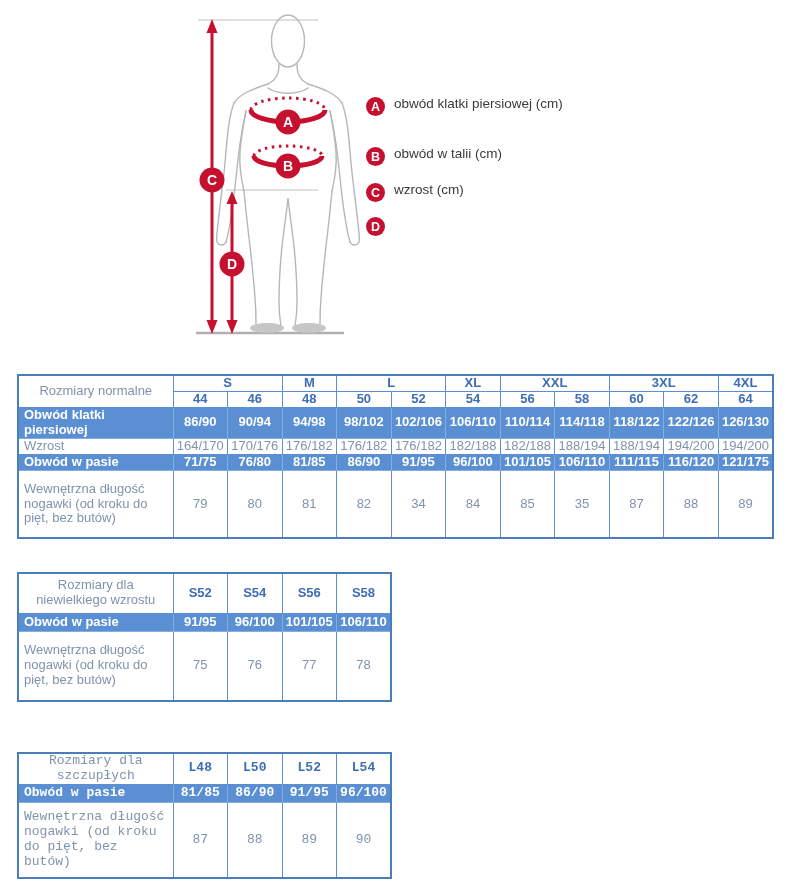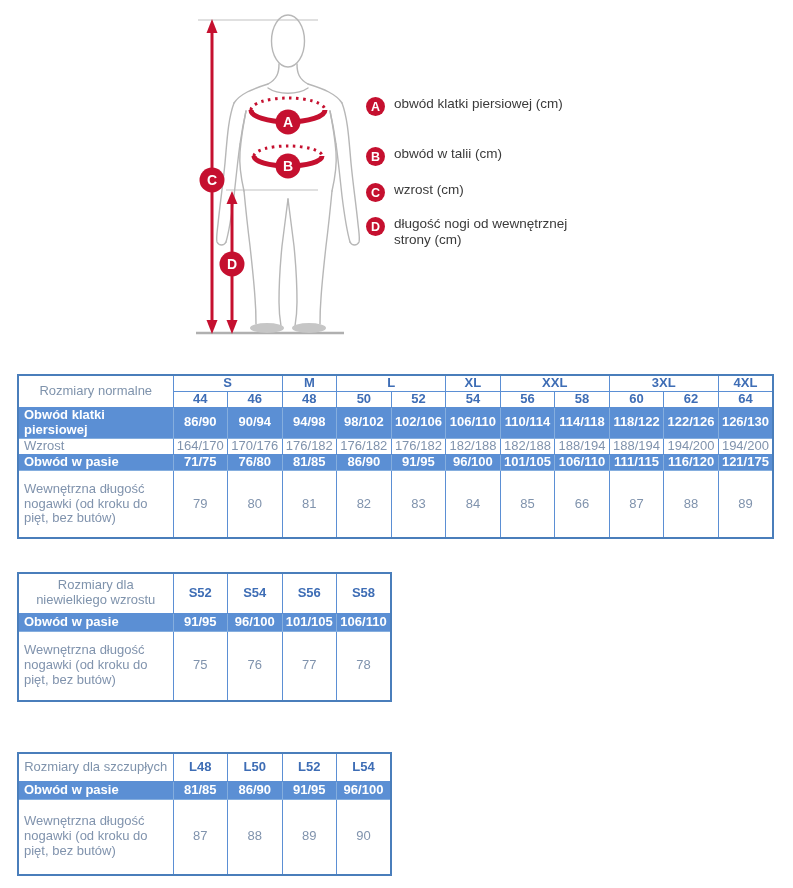--- a/index.html
+++ b/index.html
@@ -32,21 +32,21 @@
   }
 
   
   table.size-table {
     position:absolute; border-collapse:collapse; table-layout:fixed;
     background:#fff; border:2px solid #4a7ebb;
     font-family:"Liberation Sans", sans-serif; font-size:13px;
   }
   #table-normal { left:17px; top:374px; width:757px; }
   #table-short  { left:17px; top:572px; width:375px; }
-  #table-slim   { left:17px; top:752px; width:375px; }
+  #table-slim   { left:17px; top:752px; width:375px;font-family:Liberation Mono, monospace; }
 
   .size-table th, .size-table td {
     border:1px solid #5b8fd4; padding:0 3px; text-align:center;
     color:#8093ad; font-weight:normal; overflow:hidden; line-height:1.15;
   }
   .size-table .tbl-title { color:#7f93ac; font-weight:normal; padding:0 2px; }
   .size-table .grp-header, .size-table .sz-header { color:#3e6db5; font-weight:bold; }
   .size-table .row-label { text-align:left; padding-left:5px; }
   .size-table tr.hl-row td {
     background:#5b8fd4; color:#ffffff; font-weight:bold; border-color:#85aede;
@@ -133,21 +133,20 @@
     <div class="legend-item b">
       <span class="legend-badge">B</span>
       <span class="legend-text">obwód w talii (cm)</span>
     </div>
     <div class="legend-item c">
       <span class="legend-badge">C</span>
       <span class="legend-text">wzrost (cm)</span>
     </div>
     <div class="legend-item d">
       <span class="legend-badge">D</span>
-      <span class="legend-text">długość nogi od wewnętrznej strony (cm)</span>
     </div>
   </div>
 
 
   <table class="size-table" id="table-normal">
       <colgroup>
         <col style="width: 155px;">
         <col>
         <col>
         <col>
@@ -227,24 +226,24 @@
           <td class="val">111/115</td>
           <td class="val">116/120</td>
           <td class="val">121/175</td>
         </tr>
         <tr>
           <td class="row-label">Wewnętrzna długość nogawki (od kroku do pięt, bez butów)</td>
           <td class="val">79</td>
           <td class="val">80</td>
           <td class="val">81</td>
           <td class="val">82</td>
-          <td class="val">83</td>
+          <td class="val">34</td>
           <td class="val">84</td>
           <td class="val">85</td>
-          <td class="val">66</td>
+          <td class="val">35</td>
           <td class="val">87</td>
           <td class="val">88</td>
           <td class="val">89</td>
         </tr>
       </tbody>
     </table>
   <table class="size-table" id="table-short">
       <colgroup>
         <col style="width: 155px;">
         <col>

